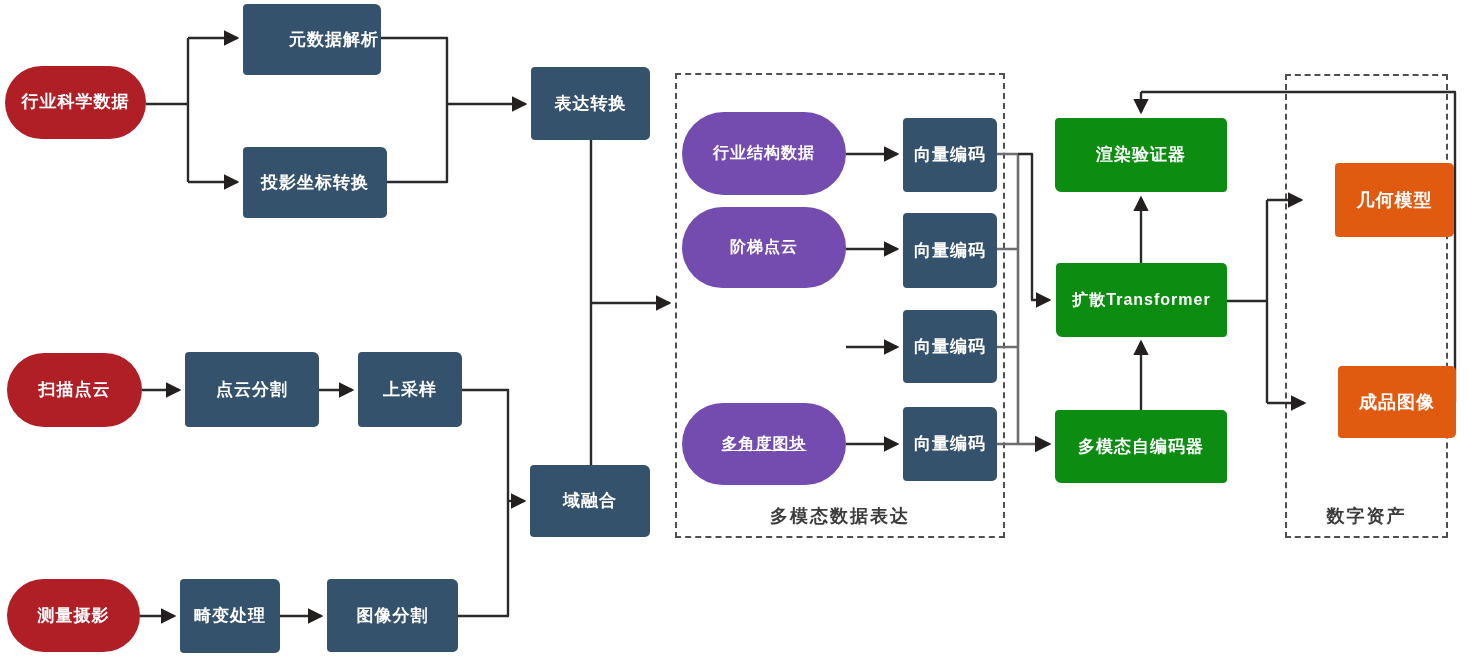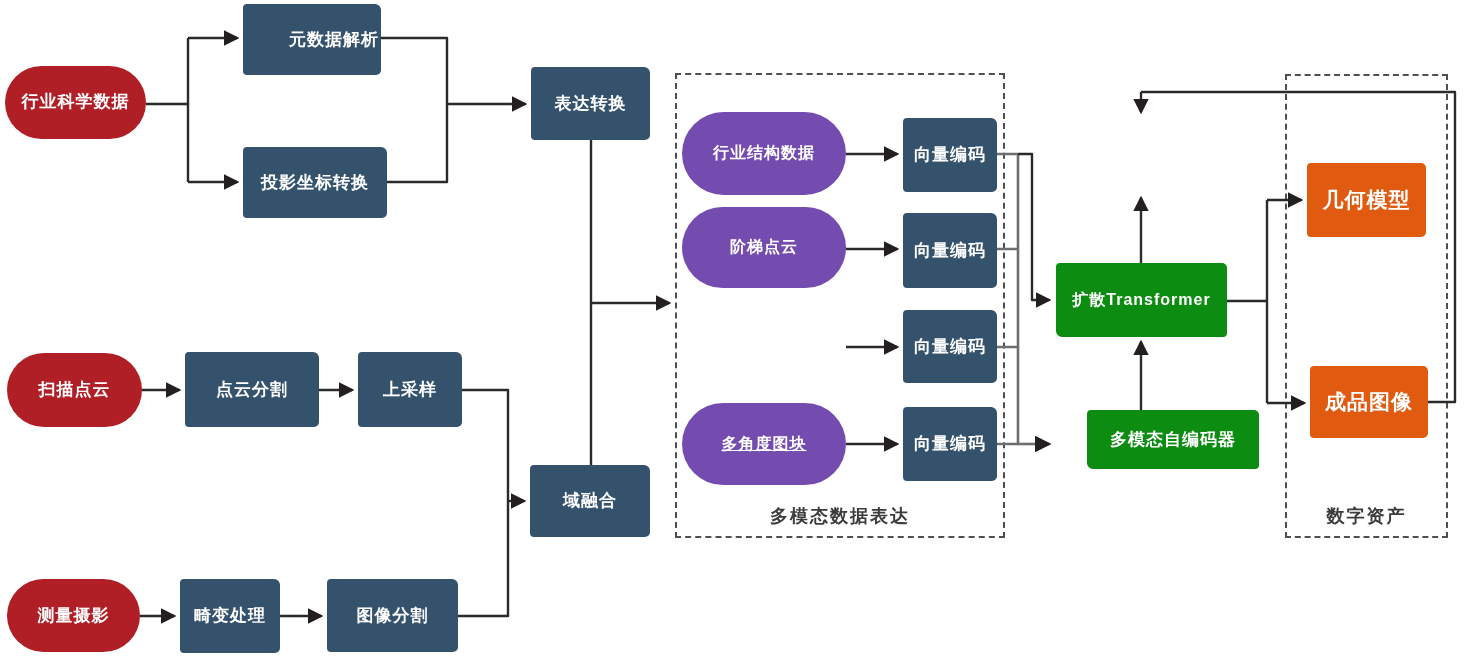--- a/index.html
+++ b/index.html
@@ -12,21 +12,21 @@
   .ln-gray{stroke:var(--c-bus,#6e6e6e);stroke-width:2.6;fill:none;stroke-linejoin:round;}
   .node{
     position:absolute;z-index:2;display:flex;align-items:center;justify-content:center;
     color:#fff;font-weight:700;text-align:center;line-height:1.15;letter-spacing:1px;
     box-sizing:border-box;
   }
   .pill-red{background:var(--c-source,#b01e26);border-radius:40px;font-size:17px;}
   .box-blue{background:var(--c-process,#35526d);border-radius:4px 6px 5px 4px;font-size:17px;}
   .pill-purple{background:var(--c-modal,#744cb0);border-radius:44px;font-size:16px;text-align:right;}
   .box-green{background:var(--c-backbone,#0d8c12);border-radius:4px 5px 4px 6px;font-size:17px;}
-  .box-orange{background:var(--c-asset,#e05a10);border-radius:4px 5px 5px 4px;font-size:21px;}
+  .box-orange{background:var(--c-asset,#e05a10);border-radius:4px 5px 5px 4px;font-size:18px;margin-left:28px;}
   .group{
     position:absolute;z-index:0;border:2px dashed var(--c-dash,#4f4f4f);
     background:transparent;box-sizing:border-box;
   }
   .group-label{
     position:absolute;z-index:2;left:0;right:0;bottom:8px;text-align:center;
     font-size:18px;font-weight:700;color:var(--c-label,#3c3c3c);letter-spacing:2px;
   }
 </style>
 </head>
@@ -100,19 +100,20 @@
 
   <div class="node pill-purple" style="left:682px;top:112px;width:164px;height:83px;">行业结构数据</div>
   <div class="node pill-purple" style="left:682px;top:207px;width:164px;height:81px;">阶梯点云</div>
   <div class="node pill-purple" style="left:682px;top:403px;width:164px;height:82px;text-decoration:underline;">多角度图块</div>
 
   <div class="node box-blue" style="left:903px;top:118px;width:94px;height:74px;">向量编码</div>
   <div class="node box-blue" style="left:903px;top:213px;width:94px;height:75px;">向量编码</div>
   <div class="node box-blue" style="left:903px;top:310px;width:94px;height:73px;">向量编码</div>
   <div class="node box-blue" style="left:903px;top:407px;width:94px;height:74px;">向量编码</div>
 
+  <div class="node box-green" style="left:1055px;top:118px;width:172px;height:74px;">渲染验证器</div>
   <div class="node box-green" style="left:1056px;top:263px;width:171px;height:74px;font-size:16px;">扩散Transformer</div>
-  <div class="node box-green" style="left:1055px;top:410px;width:172px;height:59px;margin-left:32px;">多模态自编码器</div>
+  <div class="node box-green" style="left:1055px;top:410px;width:172px;height:73px;">多模态自编码器</div>
 
   <div class="node box-orange" style="left:1307px;top:163px;width:119px;height:74px;">几何模型</div>
   <div class="node box-orange" style="left:1310px;top:366px;width:118px;height:72px;">成品图像</div>
 
 </div>
 
 </body></html>

